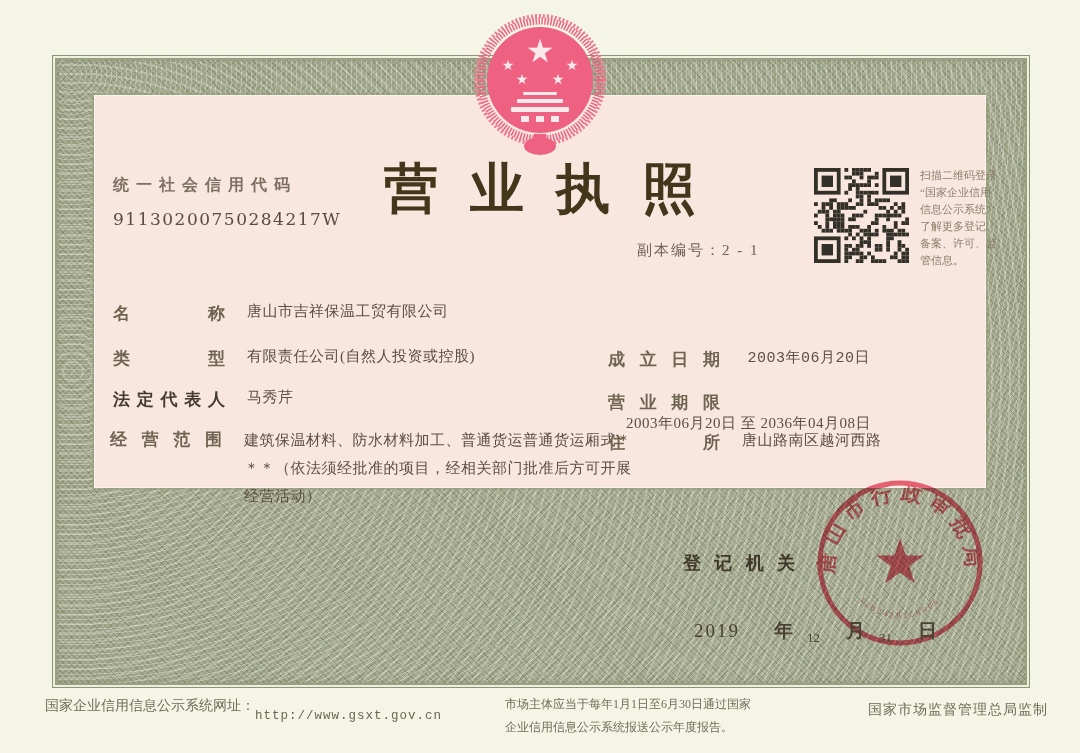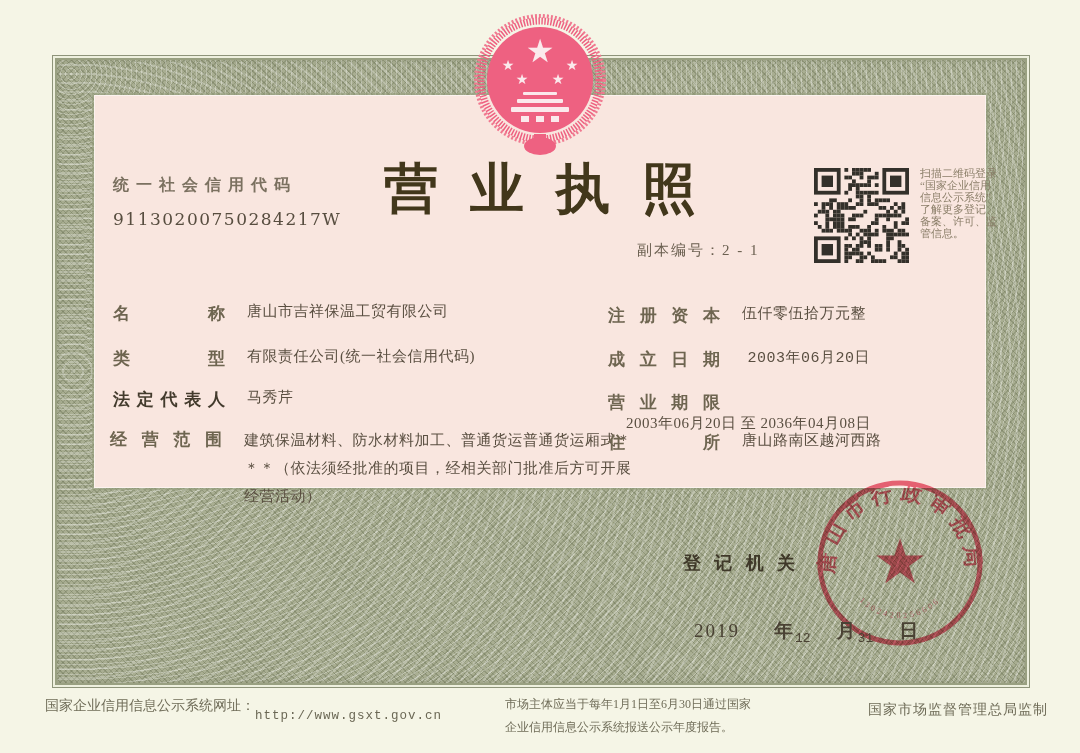--- a/index.html
+++ b/index.html
@@ -50,21 +50,21 @@
     position:absolute;left:0;top:138px;width:100%;text-align:center;
     font-size:27px;font-weight:bold;color:#42371b;letter-spacing:14px;text-indent:14px;
   }
   .copynum{
     position:absolute;left:543px;top:146px;font-size:15px;color:#6b6050;letter-spacing:2px;
   }
 
   .qr{position:absolute;left:720px;top:73px;width:95px;height:95px;}
   .qr-caption{
     position:absolute;left:826px;top:72px;width:92px;
-    font-size:11px;line-height:12px;color:#8a7e68;white-space:pre-line;
+    font-size:11px;line-height:17px;color:#8a7e68;white-space:pre-line;
   }
 
   
   .field{position:absolute;}
   .field .label{
     display:inline-block;width:112px;vertical-align:top;
     font-size:17px;font-weight:600;color:#6e6550;
     text-align:justify;text-align-last:justify;
   }
   .field .value{
@@ -76,21 +76,21 @@
 
   
   .regorg{position:absolute;left:589px;top:456px;}
   .regorg .label{display:inline-block;width:112px;font-size:18px;font-weight:bold;color:#3f3829;
     text-align:justify;text-align-last:justify;}
   .seal{position:absolute;left:716px;top:378px;width:180px;height:180px;opacity:.88;mix-blend-mode:multiply;}
   .dateline{position:absolute;left:600px;top:523px;width:280px;font-size:19px;color:#4a4234;}
   .dateline .y{letter-spacing:2px;}
   .dateline .unit{font-weight:600;margin-left:26px;}
   .dateline .unit.first{margin-left:34px;}
-  .dateline .small{font-size:13px;position:relative;top:5px;margin-left:2px;font-family:Liberation Mono, monospace;}
+  .dateline .small{font-size:13px;position:relative;top:5px;margin-left:14px;}
 
   
   .footer-left{position:absolute;left:45px;top:697px;font-size:14px;color:#6f6c58;display:flex;align-items:flex-start;}
   .footer-left .url{font-family:"Liberation Mono","DejaVu Sans Mono",monospace;font-size:12.5px;margin-top:12px;letter-spacing:1px;color:#6a6754;}
   .footer-mid{position:absolute;left:505px;top:693px;width:250px;font-size:12px;line-height:23px;color:#6f6c58;}
   .footer-right{position:absolute;left:868px;top:701px;font-size:14px;letter-spacing:1px;color:#6f6c58;}
 </style>
 </head>
 <body>
 
@@ -341,35 +341,31 @@
 了解更多登记、
 备案、许可、监
 管信息。</div>
 
     <div class="field" style="left:19px;top:207px;">
       <span class="label">名称</span>
       <span class="value">唐山市吉祥保温工贸有限公司</span>
     </div>
     <div class="field" style="left:19px;top:252px;">
       <span class="label">类型</span>
-      <span class="value">有限责任公司(统一社会信用代码)</span>
+      <span class="value">有限责任公司(自然人投资或控股)</span>
     </div>
     <div class="field dark" style="left:19px;top:293px;">
       <span class="label">法定代表人</span>
       <span class="value">马秀芹</span>
     </div>
     <div class="field" style="left:16px;top:333px;">
       <span class="label">经营范围</span>
       <span class="value wrap">建筑保温材料、防水材料加工、普通货运普通货运厢式＊＊＊（依法须经批准的项目，经相关部门批准后方可开展经营活动）</span>
     </div>
 
-    <div class="field" style="left:514px;top:209px;">
-      <span class="label">注册资本</span>
-      <span class="value">伍仟零伍拾万元整</span>
-    </div>
     <div class="field" style="left:514px;top:253px;font-family:Liberation Mono, monospace;">
       <span class="label">成立日期</span>
       <span class="value">2003年06月20日</span>
     </div>
     <div class="field" style="left:514px;top:296px;">
       <span class="label">营业期限</span>
       <span class="value">2003年06月20日 至 2036年04月08日</span>
     </div>
     <div class="field" style="left:514px;top:336px;">
       <span class="label">住所</span>

